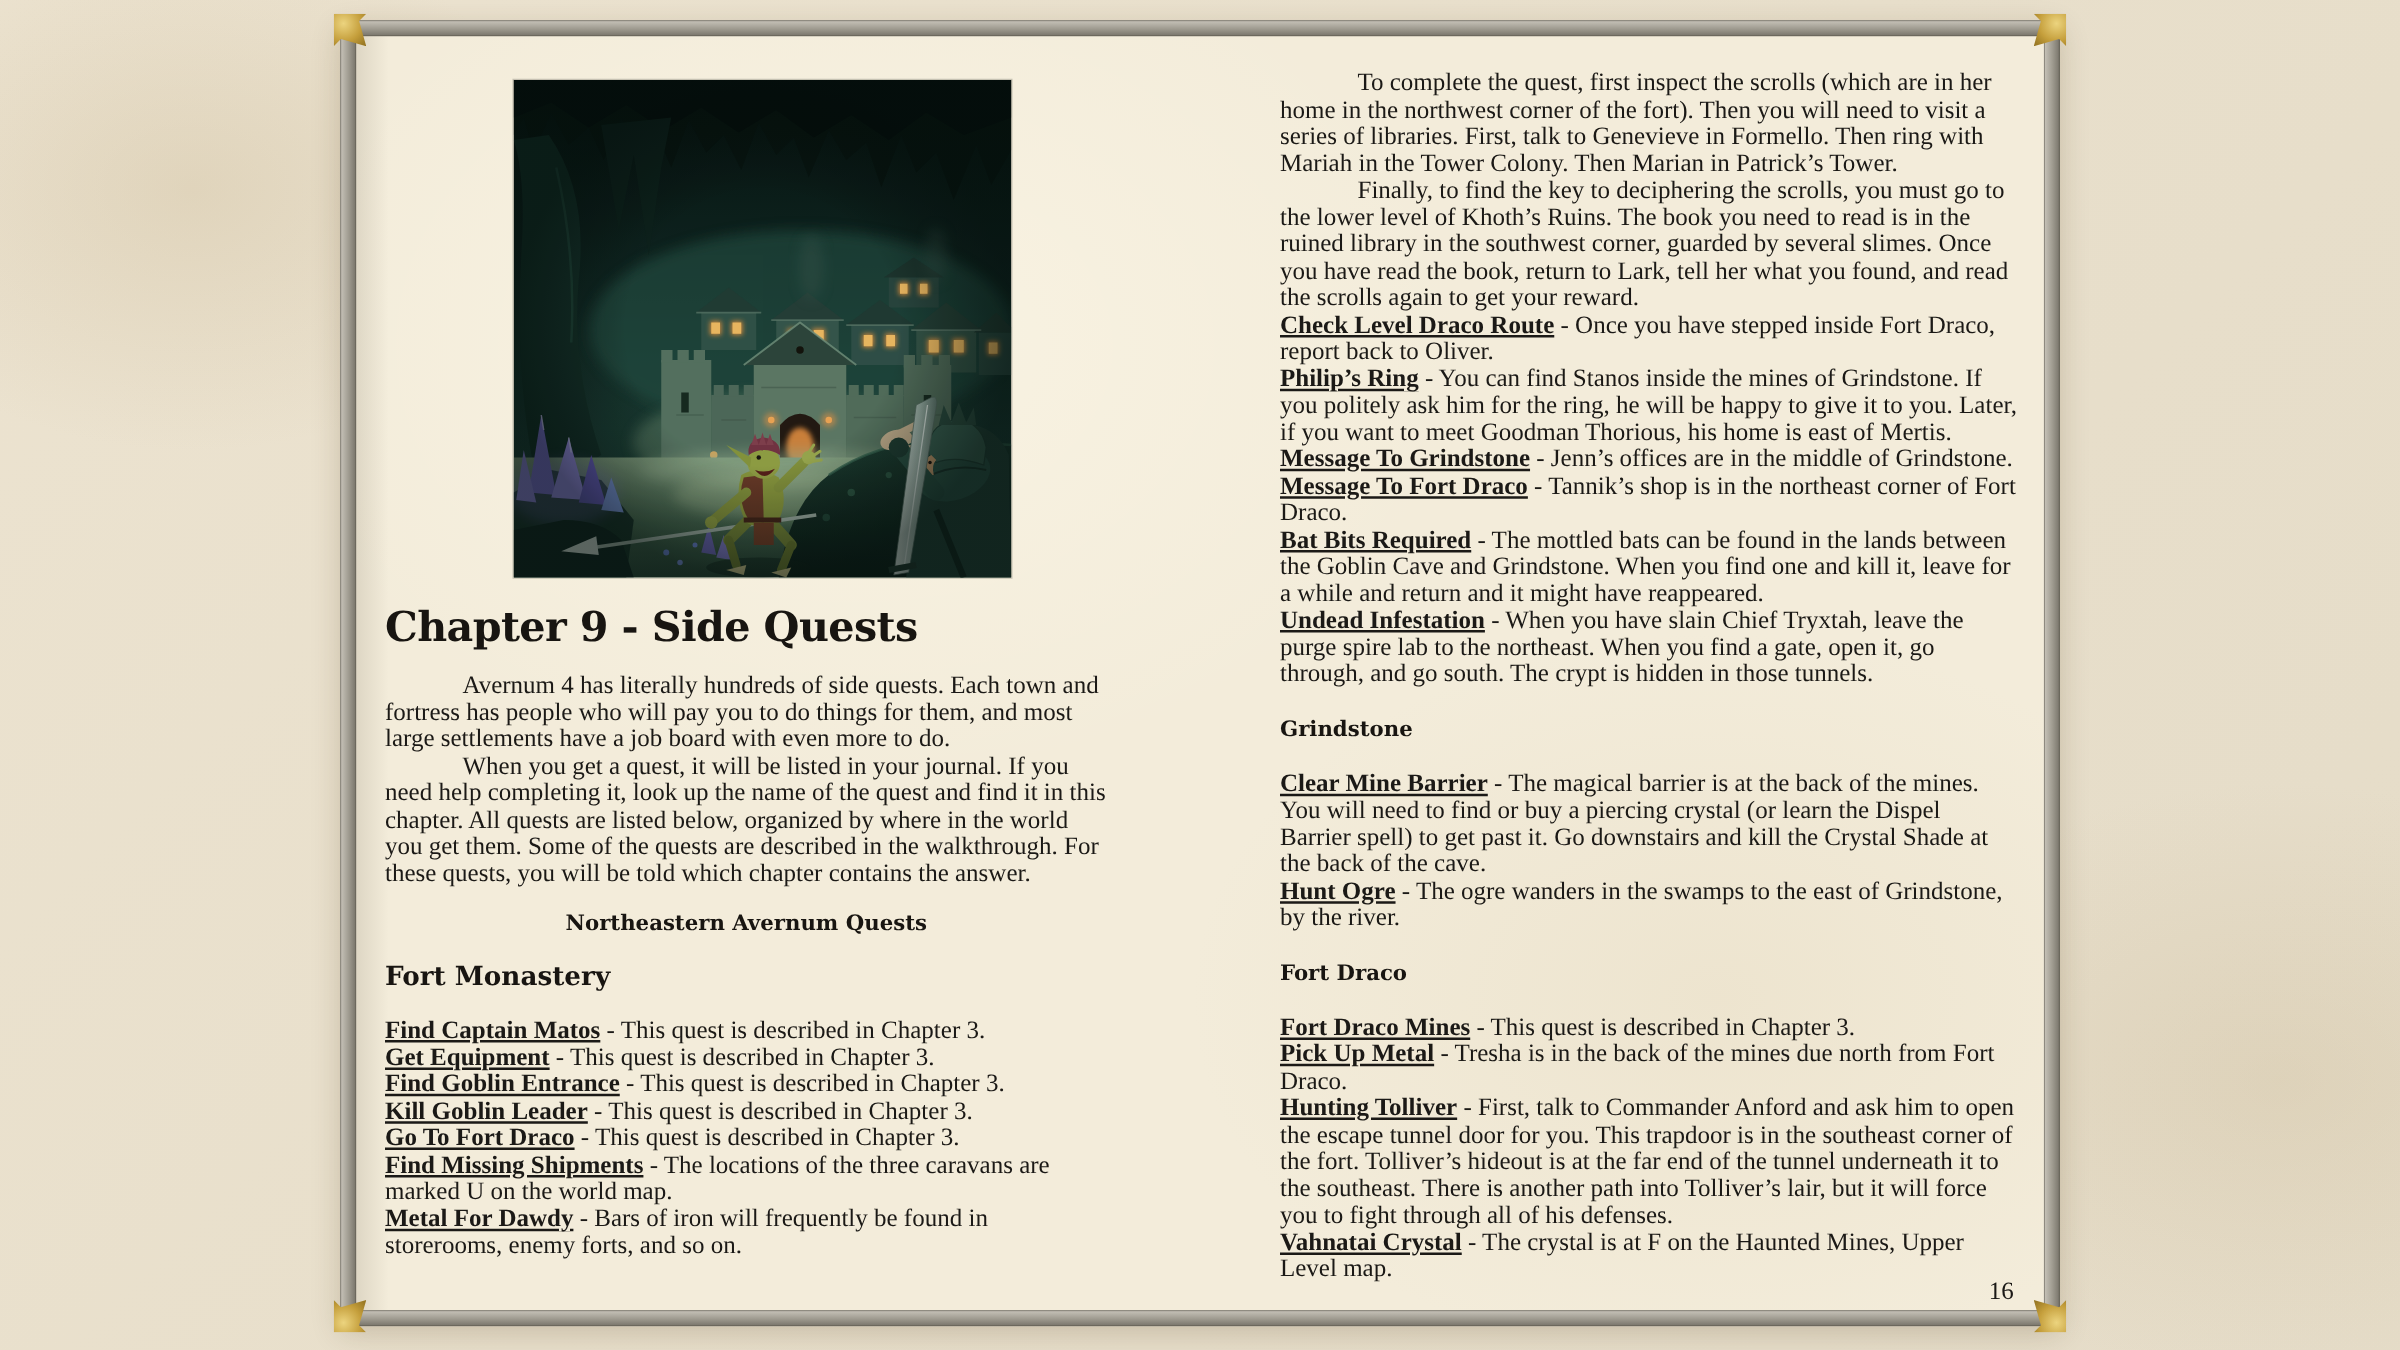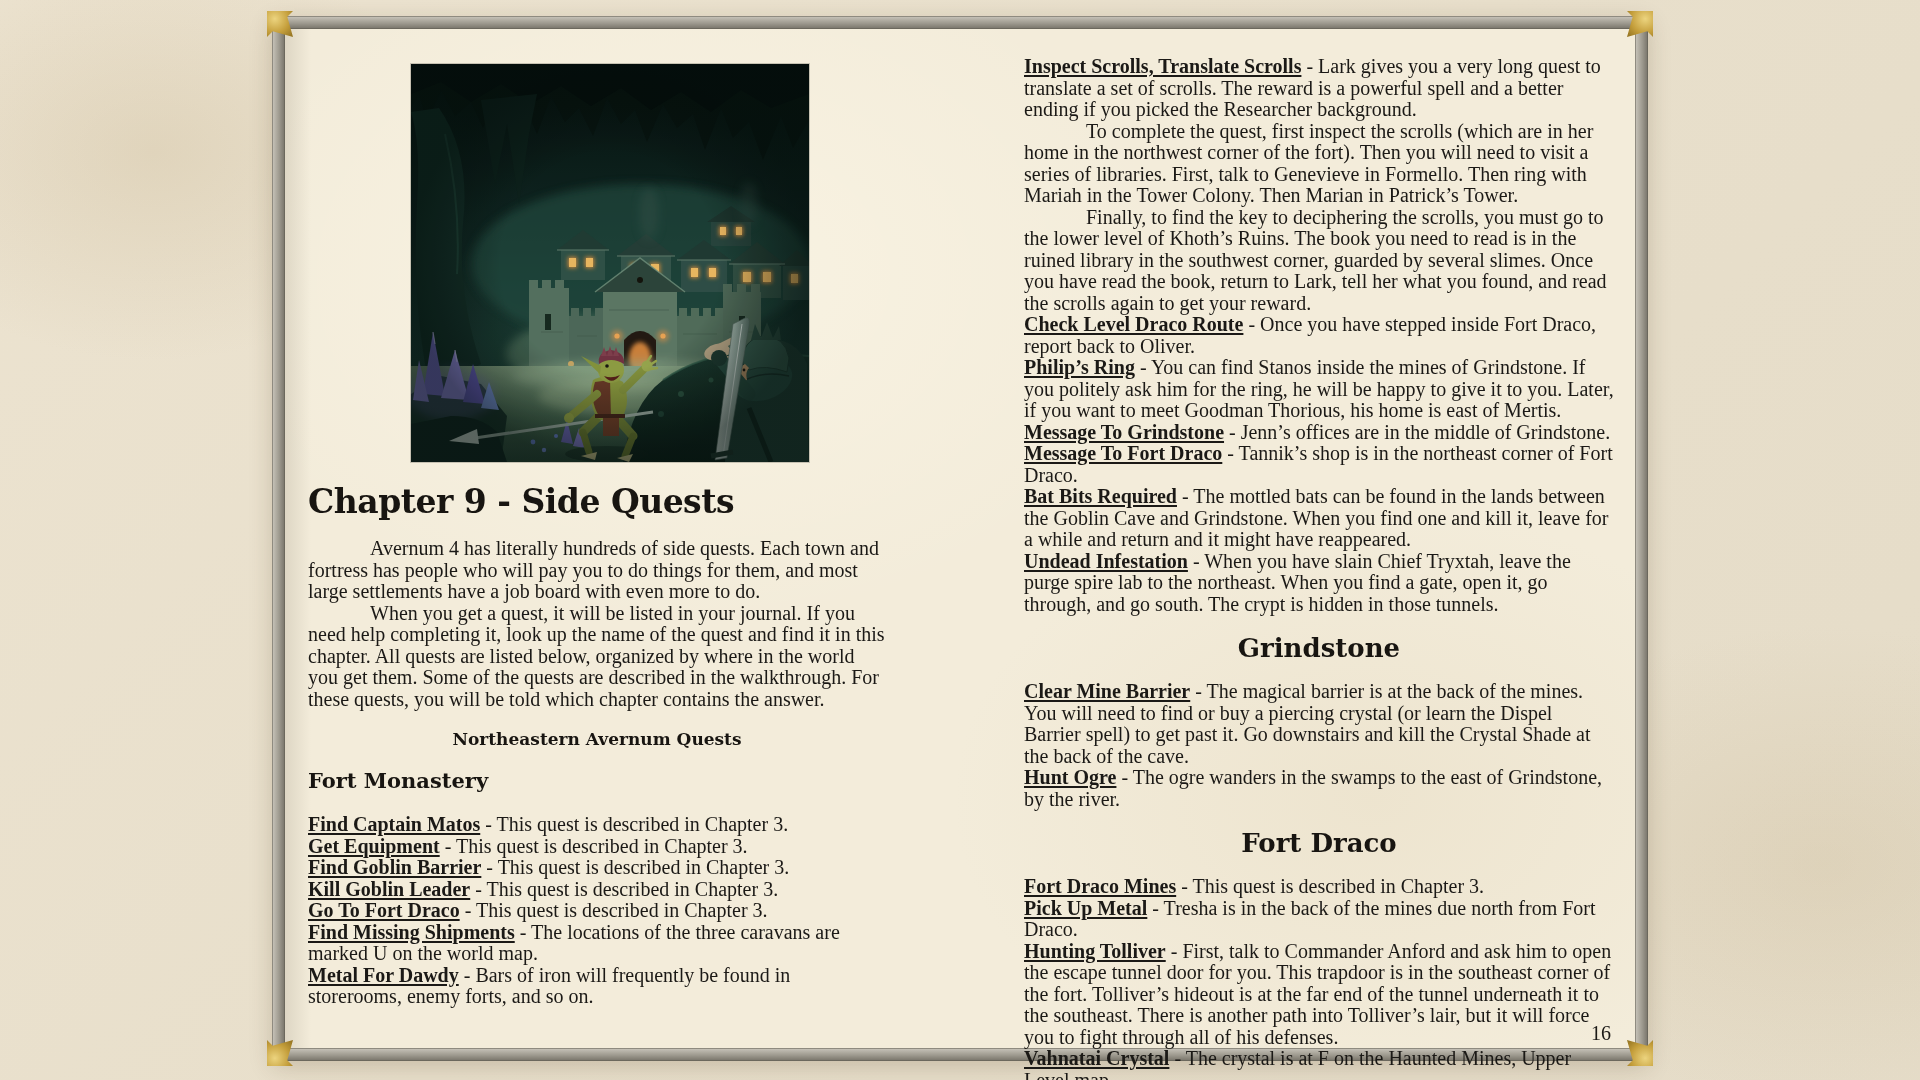--- a/index.html
+++ b/index.html
@@ -51,21 +51,21 @@
   .col{position:absolute;color:#1b1916;font-size:20px;line-height:21.5px;text-align:left;}
   #left-col{left:308px;top:480px;width:578px;}
   #right-col{left:1024px;top:56px;width:590px;}
   .para{margin:0;text-indent:62px;}
   .quest{margin:0;}
   .qname{font-weight:bold;text-decoration:underline;text-decoration-thickness:2.2px;text-underline-offset:2px;}
   .display{font-family:"DejaVu Serif","Liberation Serif",serif;font-weight:bold;color:#181511;}
   .chapter-title{font-size:33px;line-height:44px;letter-spacing:-.5px;margin:0 0 14px 0;}
   .section-heading{font-size:17px;line-height:22px;text-align:center;margin:18px 0 20px 0;}
   .sub-heading{font-size:21px;line-height:22px;margin:0 0 22px 0;}
-  .col-heading{font-size:26px;line-height:22px;margin:22px 0 22px 0;text-align:center;}
+  .col-heading{font-size:17px;line-height:22px;margin:22px 0 22px 0;}
   #page-number{position:absolute;left:1484px;top:1022px;width:127px;text-align:right;font-size:20px;color:#1b1916;}
 
   
   #illus{position:absolute;left:411px;top:64px;width:398px;height:398px;box-shadow:0 0 0 1px rgba(60,60,50,.25);}
 </style>
 </head>
 <body>
 
 <div id="screen">
   <div class="page">
@@ -290,29 +290,28 @@
   </svg>
 
   <div id="left-col" class="col">
     <h1 class="display chapter-title">Chapter 9 - Side Quests</h1>
     <p class="para">Avernum 4 has literally hundreds of side quests. Each town and fortress has people who will pay you to do things for them, and most large settlements have a job board with even more to do.</p>
     <p class="para">When you get a quest, it will be listed in your journal. If you need help completing it, look up the name of the quest and find it in this chapter. All quests are listed below, organized by where in the world you get them. Some of the quests are described in the walkthrough. For these quests, you will be told which chapter contains the answer.</p>
     <h2 class="display section-heading">Northeastern Avernum Quests</h2>
     <h3 class="display sub-heading">Fort Monastery</h3>
     <p class="quest"><span class="qname">Find Captain Matos</span><span> - This quest is described in Chapter 3.</span></p>
     <p class="quest"><span class="qname">Get Equipment</span><span> - This quest is described in Chapter 3.</span></p>
-    <p class="quest"><span class="qname">Find Goblin Barrier</span><span> - This quest is described in Chapter 3.</span></p>
+    <p class="quest"><span class="qname">Find Goblin Entrance</span><span> - This quest is described in Chapter 3.</span></p>
     <p class="quest"><span class="qname">Kill Goblin Leader</span><span> - This quest is described in Chapter 3.</span></p>
     <p class="quest"><span class="qname">Go To Fort Draco</span><span> - This quest is described in Chapter 3.</span></p>
     <p class="quest"><span class="qname">Find Missing Shipments</span><span> - The locations of the three caravans are marked U on the world map.</span></p>
     <p class="quest"><span class="qname">Metal For Dawdy</span><span> - Bars of iron will frequently be found in storerooms, enemy forts, and so on.</span></p>
   </div>
 
   <div id="right-col" class="col">
-    <p class="quest"><span class="qname">Inspect Scrolls, Translate Scrolls</span><span> - Lark gives you a very long quest to translate a set of scrolls. The reward is a powerful spell and a better ending if you picked the Researcher background.</span></p>
     <p class="para">To complete the quest, first inspect the scrolls (which are in her home in the northwest corner of the fort). Then you will need to visit a series of libraries. First, talk to Genevieve in Formello. Then ring with Mariah in the Tower Colony. Then Marian in Patrick’s Tower.</p>
     <p class="para">Finally, to find the key to deciphering the scrolls, you must go to the lower level of Khoth’s Ruins. The book you need to read is in the ruined library in the southwest corner, guarded by several slimes. Once you have read the book, return to Lark, tell her what you found, and read the scrolls again to get your reward.</p>
     <p class="quest"><span class="qname">Check Level Draco Route</span><span> - Once you have stepped inside Fort Draco, report back to Oliver.</span></p>
     <p class="quest"><span class="qname">Philip’s Ring</span><span> - You can find Stanos inside the mines of Grindstone. If you politely ask him for the ring, he will be happy to give it to you. Later, if you want to meet Goodman Thorious, his home is east of Mertis.</span></p>
     <p class="quest"><span class="qname">Message To Grindstone</span><span> - Jenn’s offices are in the middle of Grindstone.</span></p>
     <p class="quest"><span class="qname">Message To Fort Draco</span><span> - Tannik’s shop is in the northeast corner of Fort Draco.</span></p>
     <p class="quest"><span class="qname">Bat Bits Required</span><span> - The mottled bats can be found in the lands between the Goblin Cave and Grindstone. When you find one and kill it, leave for a while and return and it might have reappeared.</span></p>
     <p class="quest"><span class="qname">Undead Infestation</span><span> - When you have slain Chief Tryxtah, leave the purge spire lab to the northeast. When you find a gate, open it, go through, and go south. The crypt is hidden in those tunnels.</span></p>
     <h3 class="display col-heading">Grindstone</h3>
     <p class="quest"><span class="qname">Clear Mine Barrier</span><span> - The magical barrier is at the back of the mines. You will need to find or buy a piercing crystal (or learn the Dispel Barrier spell) to get past it. Go downstairs and kill the Crystal Shade at the back of the cave.</span></p>

